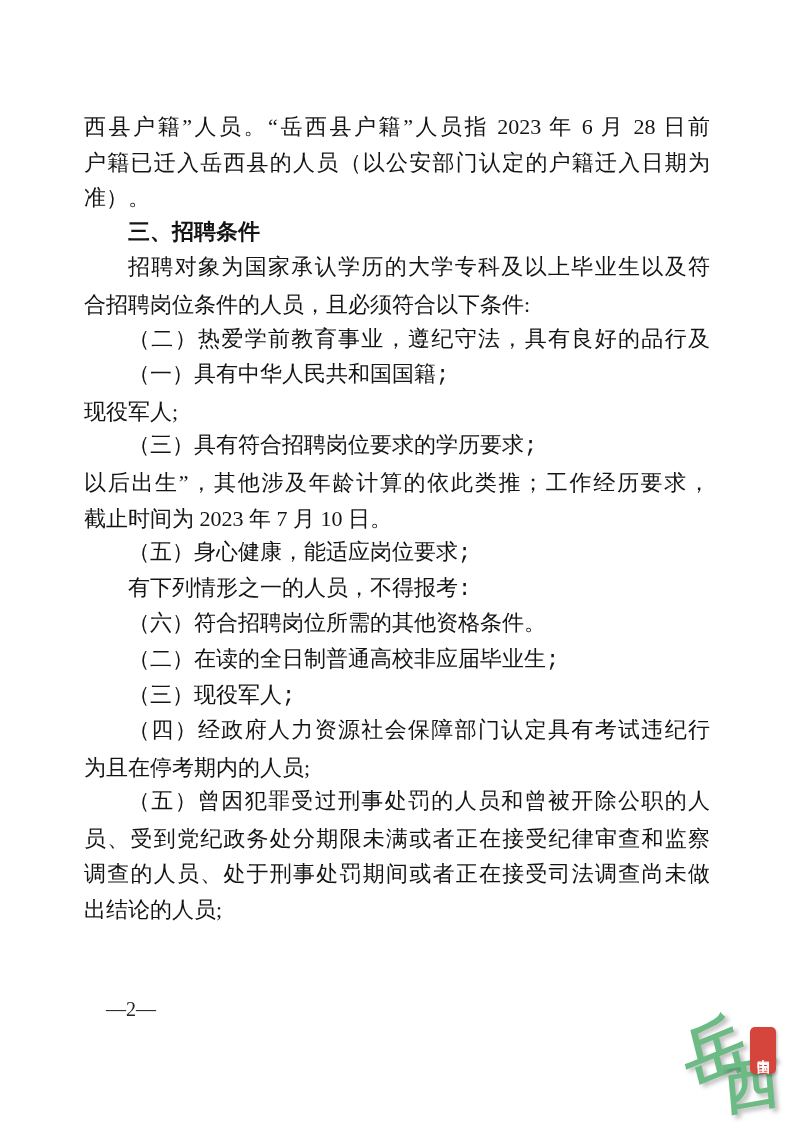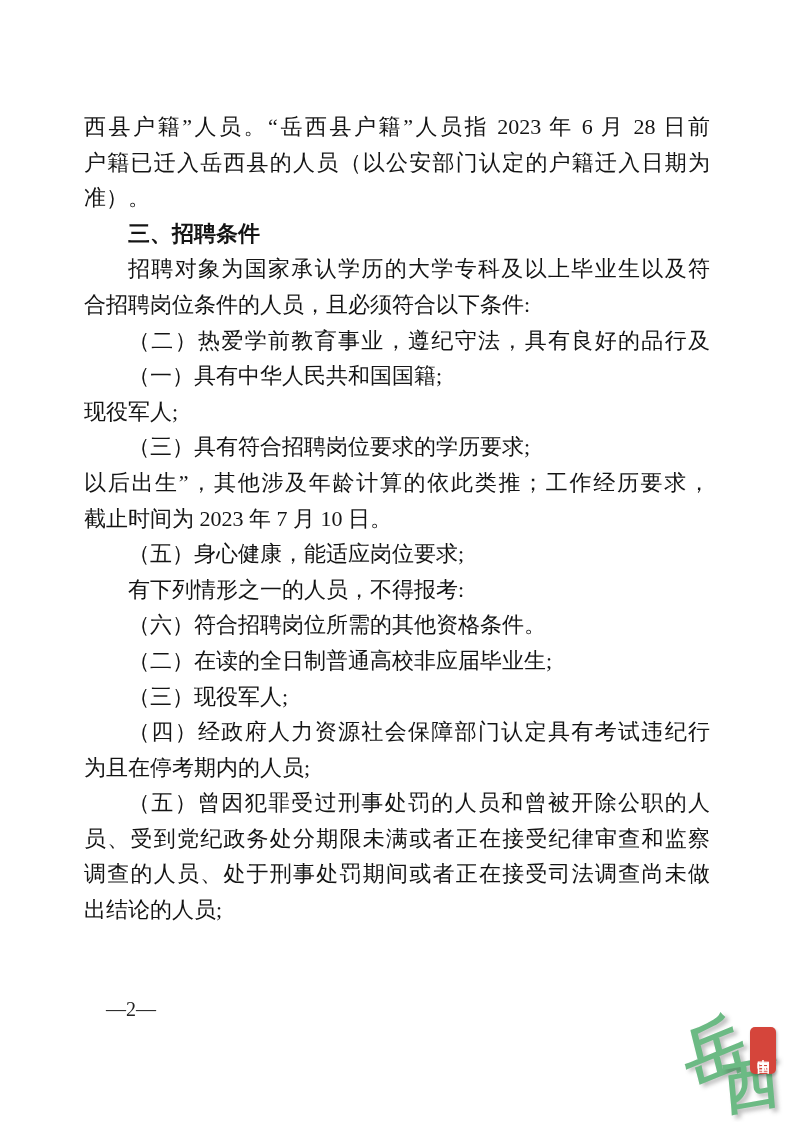--- a/index.html
+++ b/index.html
@@ -24,26 +24,27 @@
     letter-spacing:0;
   }
   .ln.fill{
     white-space:normal;
     text-align:justify;
     text-align-last:justify;
     text-justify:inter-character;
   }
   .ln.ind{
     padding-left:44px;
+    font-family:Liberation Mono, monospace;
   }
   .ln.ind.fill{
     width:582px;
   }
   .ln.hd{
-    font-family:Liberation Serif, serif;
+    font-family:Liberation Mono, monospace;
     font-weight:700;
   }
   .pagenum{
     position:absolute;
     left:106px;top:997px;
     font-size:20px;
     line-height:24px;
     color:#222;
   }
   .logo{

